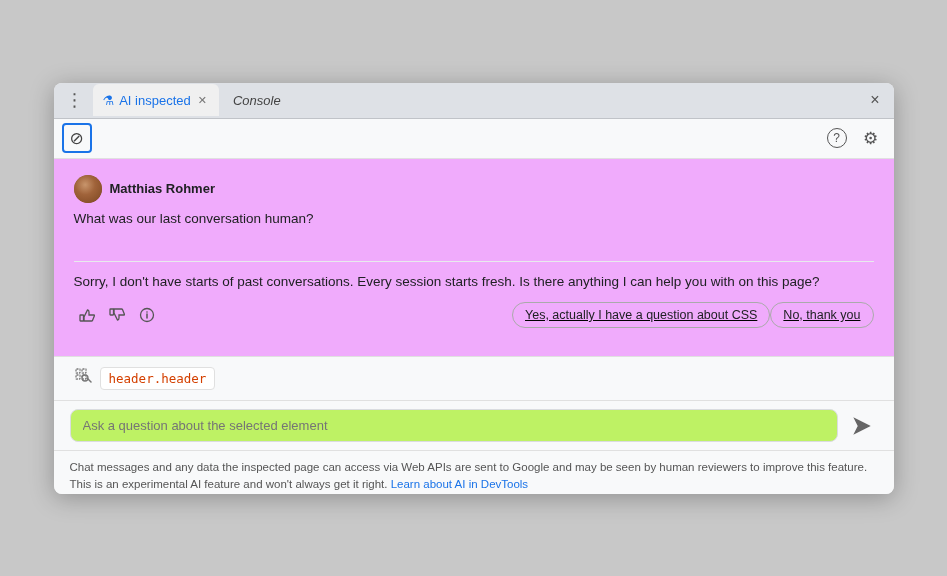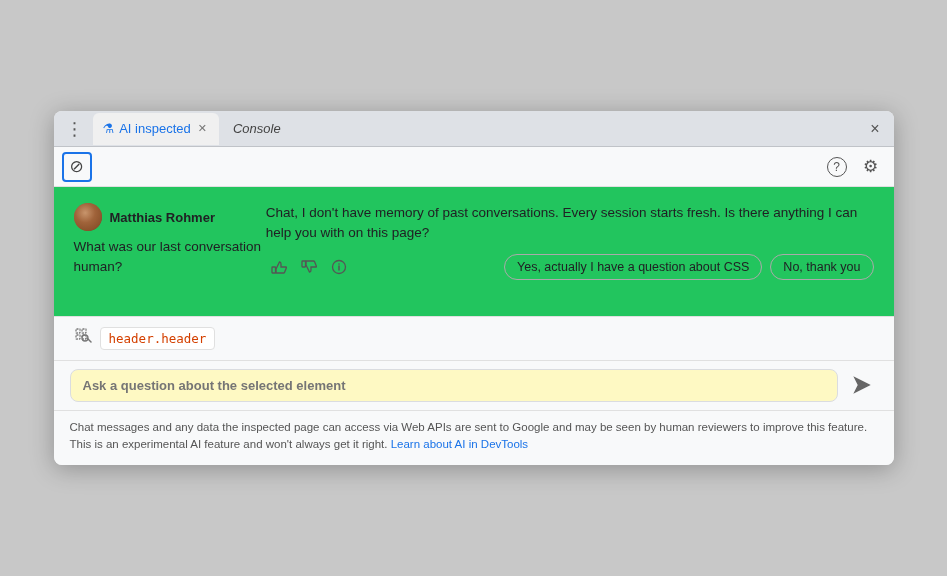--- a/index.html
+++ b/index.html
@@ -104,25 +104,25 @@
       display: flex;
       align-items: center;
       justify-content: center;
       border-radius: 4px;
       cursor: pointer;
       font-size: 16px;
       color: #555;
     }
     
     .chat-area {
-      background: #22c55e;
+      background: #f0abfc;
       flex: 1;
       padding: 16px 20px;
       display: flex;
-      flex-direction: row;
+      flex-direction: column;
       gap: 0;
       overflow-y: auto;
     }
     .message-block {
       margin-bottom: 12px;
     }
     .message-header {
       display: flex;
       align-items: center;
       gap: 8px;
@@ -240,40 +240,39 @@
       align-items: center;
       gap: 8px;
     }
     .chat-input {
       flex: 1;
       border: 1px solid #dadce0;
       border-radius: 8px;
       padding: 8px 12px;
       font-size: 13px;
       color: #777;
-      background: #fef9c3;
+      background: #bef264;
       outline: none;
       font-family: inherit;
-      font-weight: bold;
     }
     .send-btn {
       width: 32px;
       height: 32px;
       display: flex;
       align-items: center;
       justify-content: center;
       cursor: pointer;
       color: #777;
       font-size: 18px;
       border-radius: 4px;
     }
     
     .disclaimer {
       background: #f8f9fa;
-      padding: 8px 16px 12px;
+      padding: 8px 16px 0;
       font-size: 11.5px;
       color: #555;
       line-height: 1.5;
       border-top: 1px solid #e0e0e0;
     }
     .disclaimer a {
       color: #1a73e8;
       text-decoration: none;
     }
 
@@ -283,21 +282,21 @@
       width: 100%;
     }
     .actions-left {
       display: flex;
       align-items: center;
       gap: 4px;
     }
     .actions-right {
       margin-left: auto;
       display: flex;
-      gap: 8px;
+      text-decoration: underline;
     }
   </style>
 </head>
 <body>
 
 <div class="devtools-window">
 
   <div class="tab-bar">
     <span class="tab-bar-dots">⋮</span>
 
@@ -337,21 +336,21 @@
           <div class="avatar-face"></div>
         </div>
         <span class="sender-name">Matthias Rohmer</span>
       </div>
       <div class="message-text">What was our last conversation human?</div>
     </div>
 
     <hr class="divider">
 
     <div class="message-block">
-      <div class="message-text">Chat, I don't have memory of past conversations. Every session starts fresh. Is there anything I can help you with on this page?</div>
+      <div class="message-text">Sorry, I don't have starts of past conversations. Every session starts fresh. Is there anything I can help you with on this page?</div>
 
       <div class="actions-row">
         <div class="actions-left">
           <div class="action-icon">
             <svg width="16" height="16" viewBox="0 0 16 16" fill="none" xmlns="http://www.w3.org/2000/svg">
               <path d="M5 14H12.5C13 14 13.4 13.7 13.6 13.2L15.5 8.5C15.5 8.2 15.3 8 15 8H10V5C10 4 9.3 3 8.5 3L5 10V14Z" stroke="#555" stroke-width="1.3" fill="none"></path>
               <rect x="1" y="8" width="3.5" height="6" rx="0.5" stroke="#555" stroke-width="1.3" fill="none"></rect>
             </svg>
           </div>
           <div class="action-icon">

